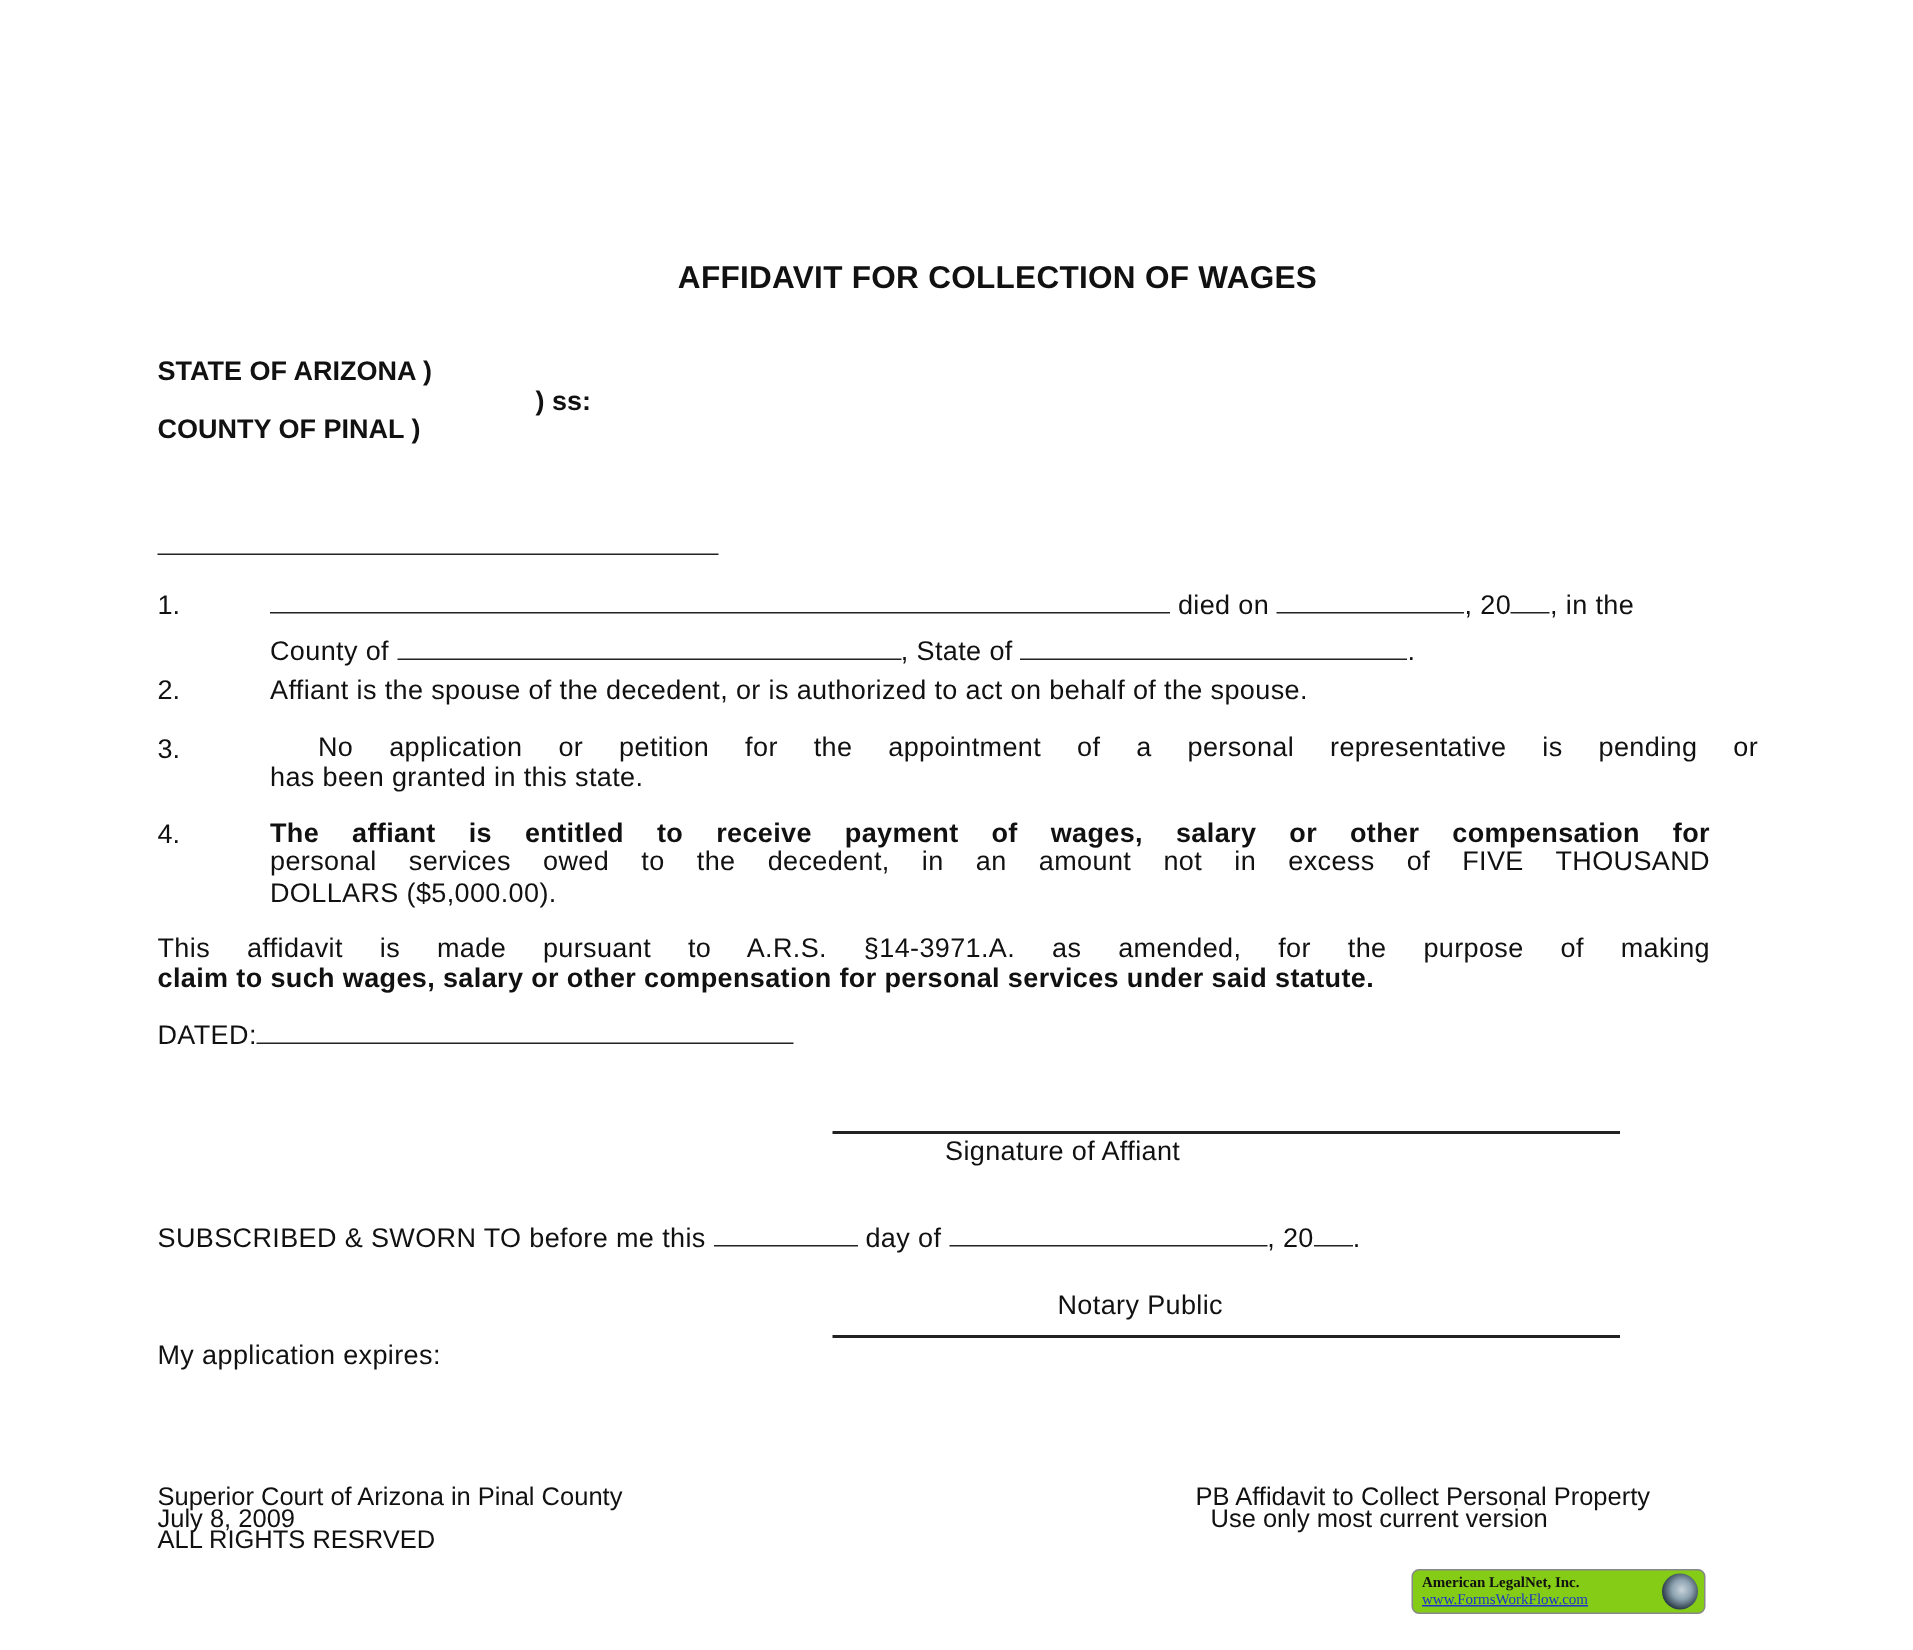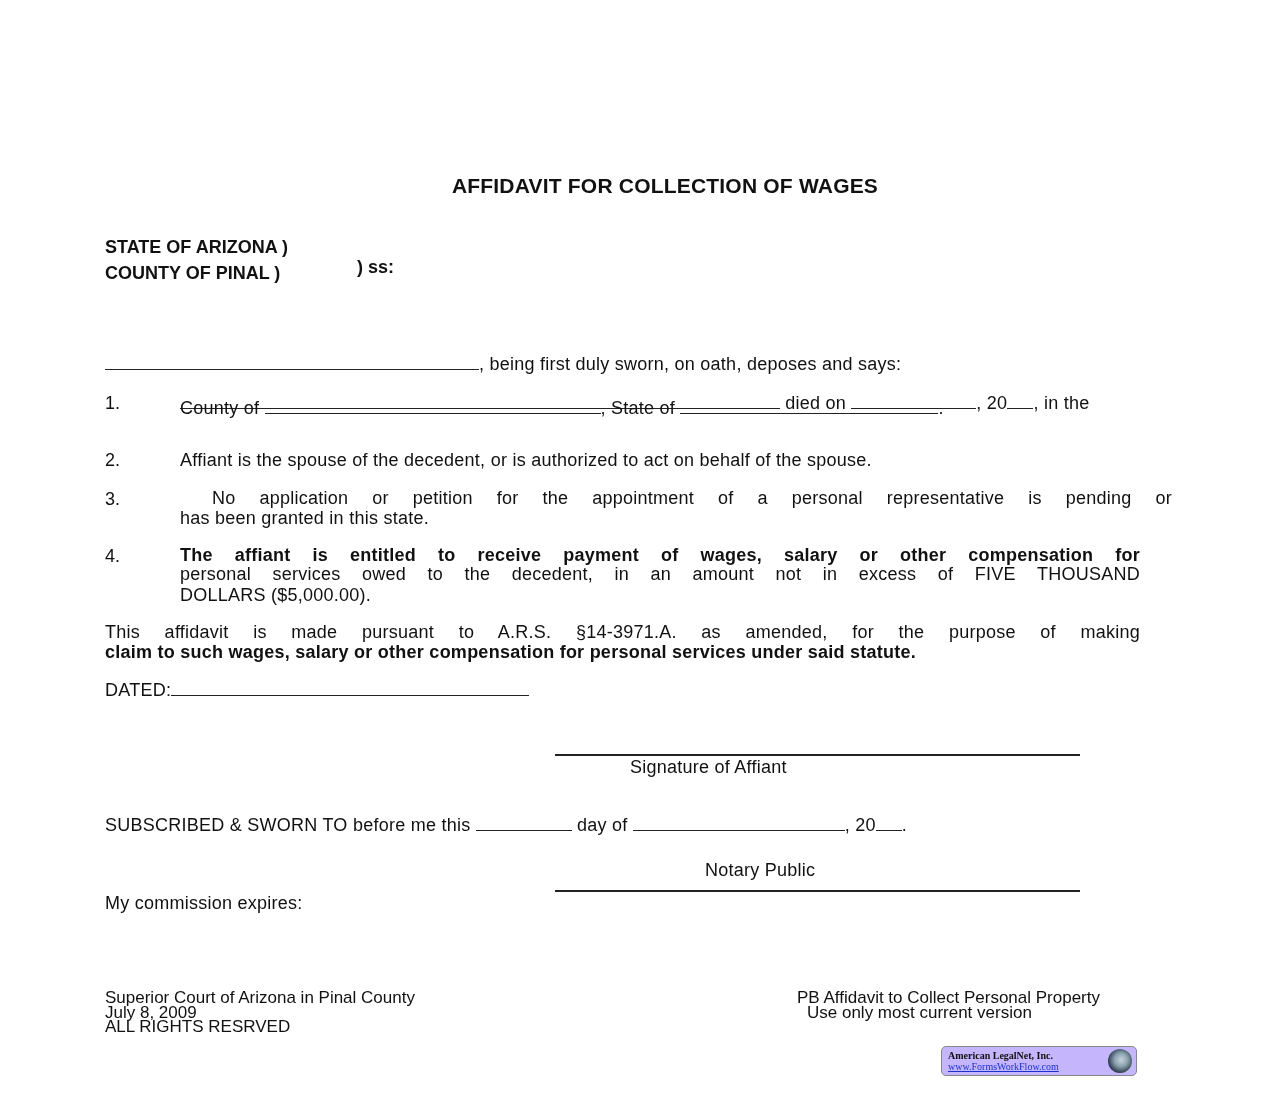--- a/index.html
+++ b/index.html
@@ -8,48 +8,48 @@
   .abs { position: absolute; white-space: nowrap; }
   .title { left: 0; width: 1330px; top: 174px; text-align: center; font-weight: bold; font-size: 21px; letter-spacing: 0.2px; }
   .venue { font-weight: bold; font-size: 18px; }
   .body-text { font-size: 18px; letter-spacing: 0.25px; }
   .blank { display: inline-block; border-bottom: 1.5px solid #222; height: 14px; vertical-align: baseline; }
   .num { left: 105px; font-size: 18px; }
   .para { left: 180px; width: 960px; font-size: 18px; letter-spacing: 0.25px; line-height: 19px; text-align: justify; white-space: normal; }
   .para::after { content: ""; display: inline-block; width: 100%; }
   .rule { position: absolute; height: 0; border-top: 2px solid #222; }
   .footer { font-size: 17px; line-height: 14.5px; white-space: nowrap; }
-  .logo { position: absolute; left: 941px; top: 1046px; width: 194px; height: 28px; border: 1px solid #888; border-radius: 5px; background: #c4b5fd; }
+  .logo { position: absolute; left: 941px; top: 1046px; width: 194px; height: 28px; border: 1px solid #888; border-radius: 5px; background: #84cc16; }
   .logo .co { position: absolute; left: 6px; top: 3px; font-family: "Liberation Serif", serif; font-weight: bold; font-size: 10px; color: #111; }
   .logo .url { position: absolute; left: 6px; top: 14px; font-family: "Liberation Serif", serif; font-size: 10px; color: #1a33cc; text-decoration: underline; }
   .logo .globe { position: absolute; right: 4px; top: 2px; width: 24px; height: 24px; border-radius: 50%;
      background: radial-gradient(circle at 55% 45%, #c8d4dc 0%, #8da2b0 35%, #2c3e4a 70%, #0e1a22 100%); }
 </style>
 </head>
 <body>
 
 <div>
 
   <div class="abs title">AFFIDAVIT FOR COLLECTION OF WAGES</div>
 
   <div class="abs venue" style="left:105px; top:237px;">STATE OF ARIZONA )</div>
   <div class="abs venue" style="left:357px; top:257px;">) ss:</div>
-  <div class="abs venue" style="left:105px; top:263px;">COUNTY OF PINAL   )</div>
+  <div class="abs venue" style="left:105px; top:276px;">COUNTY OF PINAL   )</div>
 
   <div class="abs body-text" style="left:105px; top:354px;">
-    <span class="blank" style="width:374px;"></span><span>, being first duly sworn, on oath, deposes and says:</span>
+    <span class="blank" style="width:374px;"></span>
   </div>
 
   <div class="abs num" style="top:393px;">1.</div>
   <div class="abs body-text" style="left:180px; top:393px;">
     <span class="blank" style="width:600px;"></span>
     <span>died on</span>
     <span class="blank" style="width:125px;"></span><span>, 20</span><span class="blank" style="width:26px;"></span><span>, in the</span>
   </div>
-  <div class="abs body-text" style="left:180px; top:398px;">
+  <div class="abs body-text" style="left:180px; top:424px;">
     <span>County of</span>
     <span class="blank" style="width:336px;"></span><span>,  State of</span>
     <span class="blank" style="width:258px;"></span><span>.</span>
   </div>
 
   <div class="abs num" style="top:450px;">2.</div>
   <div class="abs body-text" style="left:180px; top:450px;">Affiant is the spouse of the decedent, or is authorized to act on behalf of the spouse.</div>
 
   <div class="abs num" style="top:489px;">3.</div>
   <div class="abs para" style="top:489px;margin-left:32px;">No application or petition for the appointment of a personal representative is pending or</div>
@@ -71,21 +71,21 @@
   <div class="abs body-text" style="left:630px; top:757px;">Signature of Affiant</div>
 
   <div class="abs body-text" style="left:105px; top:815px;">
     <span>SUBSCRIBED &amp; SWORN TO before me this</span>
     <span class="blank" style="width:96px;"></span>
     <span>day of</span>
     <span class="blank" style="width:212px;"></span><span>, 20</span><span class="blank" style="width:26px;"></span><span>.</span>
   </div>
 
   <div class="rule" style="left:555px; width:525px; top:890px;"></div>
-  <div class="abs body-text" style="left:105px; top:893px;">My commission expires:</div>
+  <div class="abs body-text" style="left:105px; top:893px;">My application expires:</div>
   <div class="abs body-text" style="left:705px; top:860px;">Notary Public</div>
 
   <div class="abs footer" style="left:105px; top:991px;">
     <div>Superior Court of Arizona in Pinal County</div>
     <div>July 8, 2009</div>
     <div>ALL RIGHTS RESRVED</div>
   </div>
   <div class="abs footer" style="left:797px; top:991px;">
     <div>PB Affidavit to Collect Personal Property</div>
     <div style="padding-left:10px;">  Use only most current version</div>

